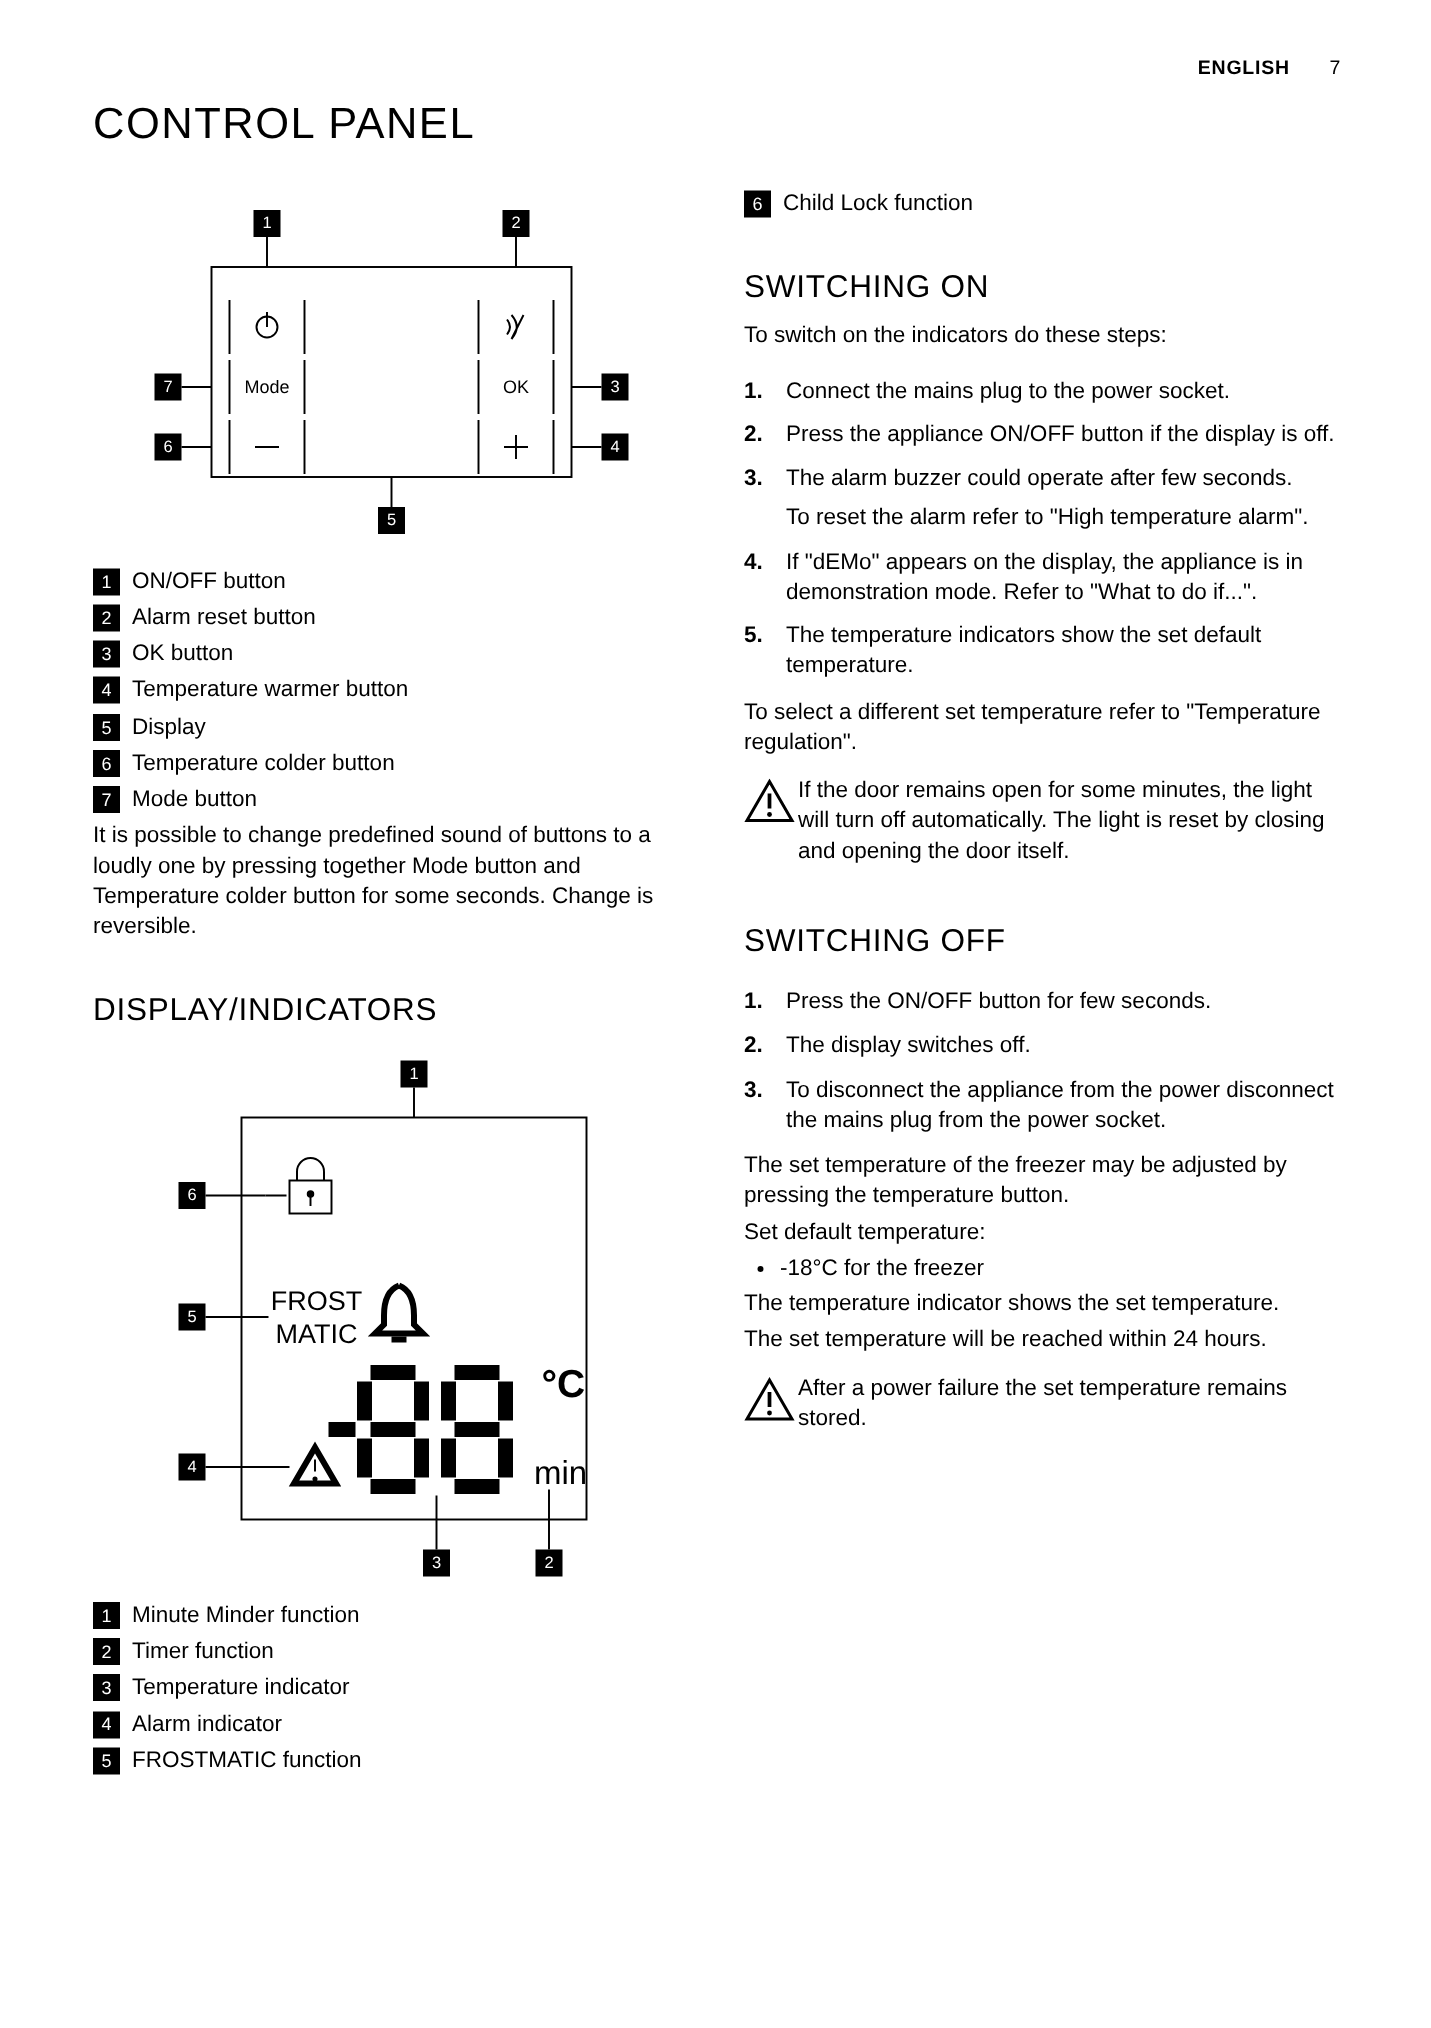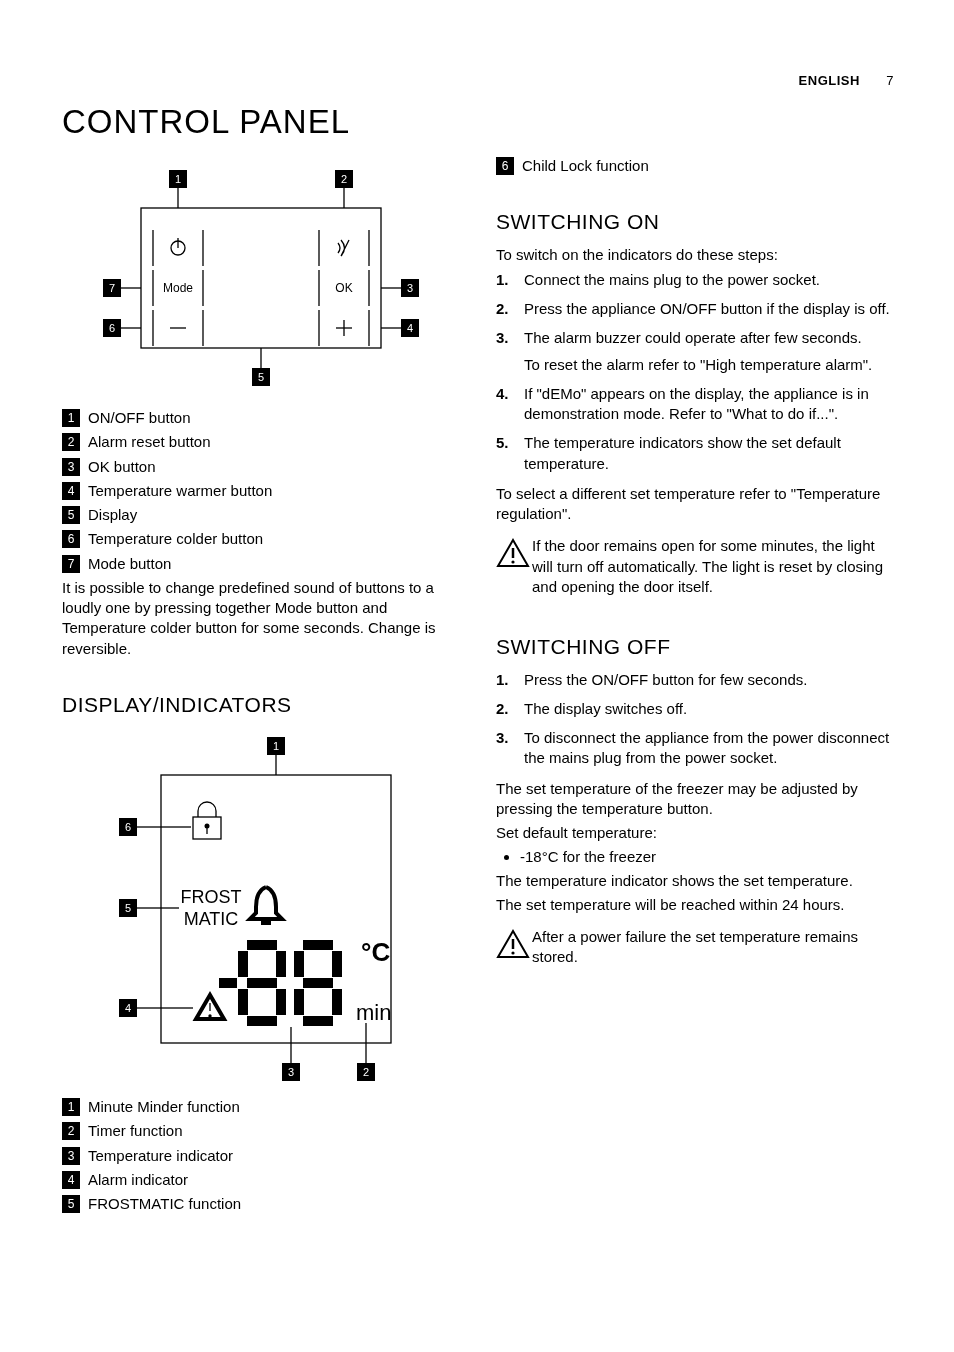--- a/index.html
+++ b/index.html
@@ -10,29 +10,28 @@
     color: #000;
     background: #fff;
     width: 954px;
     padding: 36px 60px 50px 62px;
   }
   .page-header {
     text-align: right;
     font-size: 13px;
     letter-spacing: 0.5px;
     margin-bottom: 10px;
-    margin-top: 36px;
   }
   .page-header .lang { font-weight: bold; }
   .page-header .num { display: inline-block; width: 30px; text-align: right; }
   h1 {
-    font-size: 33px;
+    font-size: 29px;
     font-weight: 400;
     letter-spacing: 1px;
-    margin-bottom: 8px;
+    margin-bottom: 19px;
   }
   .columns {
     display: flex;
     gap: 36px;
   }
   .col { flex: 1; min-width: 0; }
   h2 {
     font-size: 21px;
     font-weight: 400;
     letter-spacing: 0.5px;
@@ -54,21 +53,21 @@
     font-size: 12px;
     width: 18px;
     height: 18px;
     margin-right: 8px;
     flex-shrink: 0;
     margin-top: 1px;
   }
   ol.steps {
     list-style: none;
     counter-reset: step;
-    margin: 5px 0 4px 0;
+    margin: 16px 0 4px 0;
   }
   ol.steps > li {
     counter-increment: step;
     display: flex;
     margin: 3px 0;
   }
   ol.steps > li::before {
     content: counter(step) ".";
     font-weight: bold;
     width: 28px;

